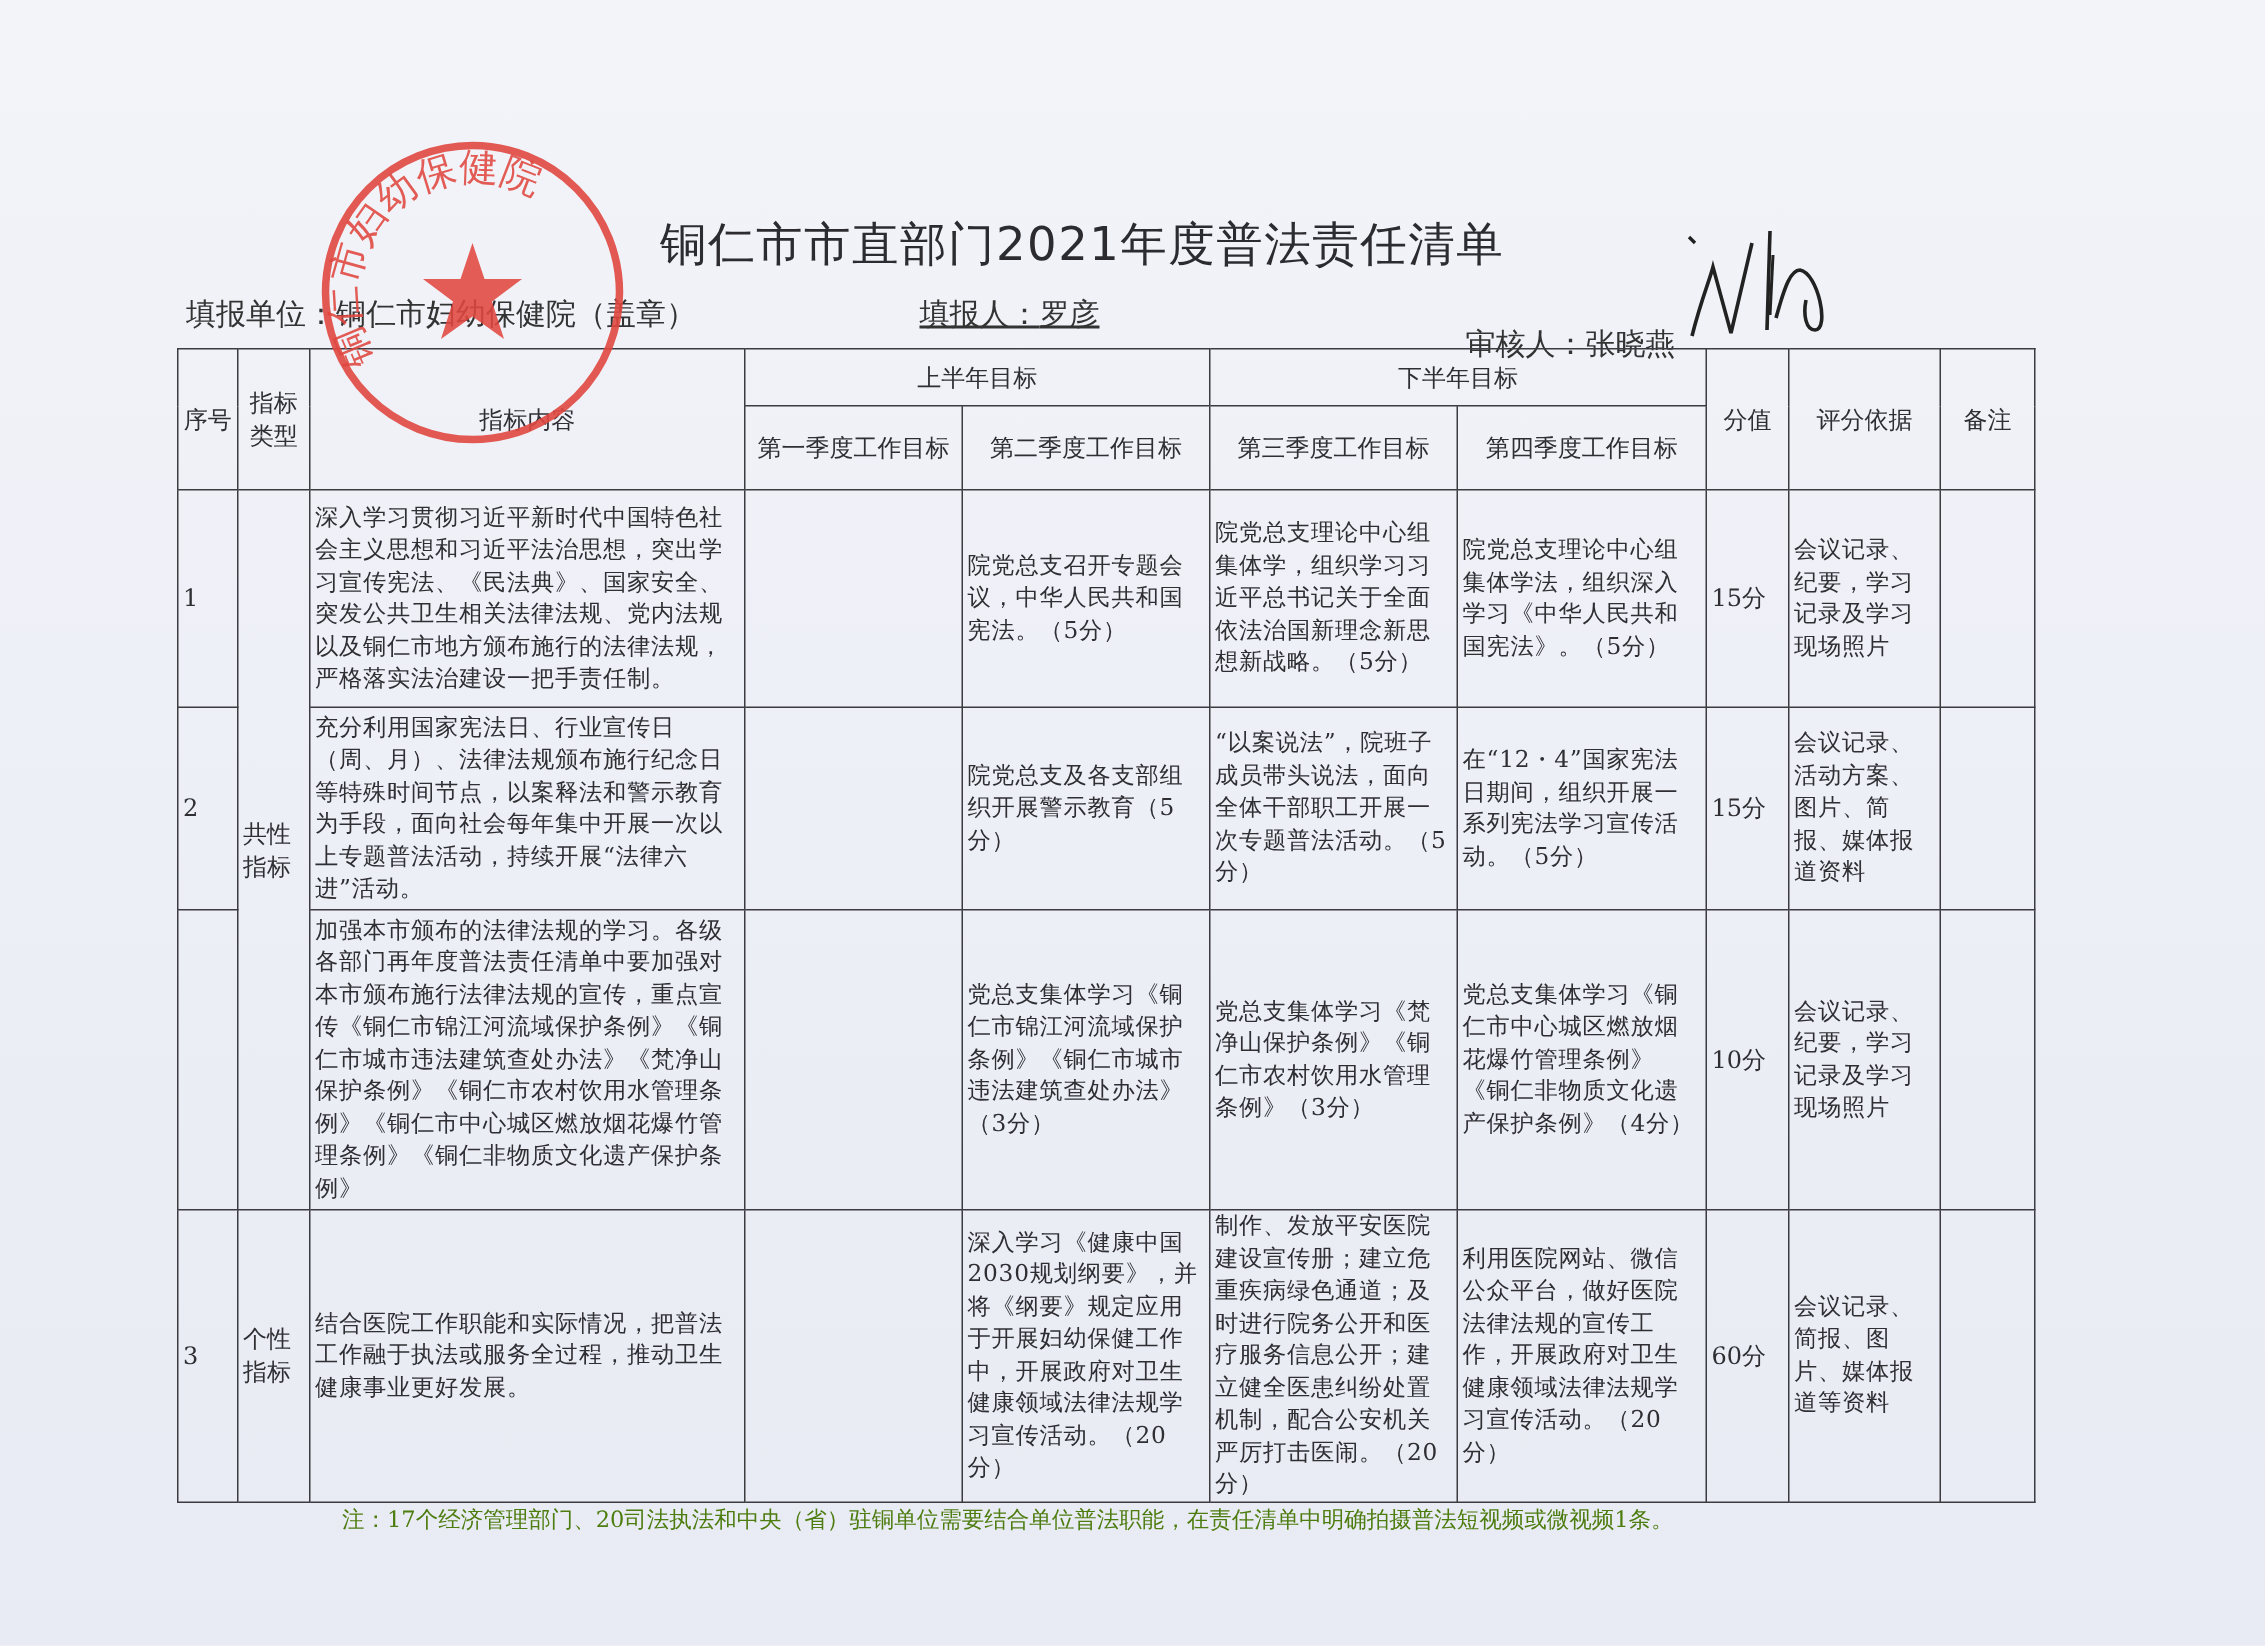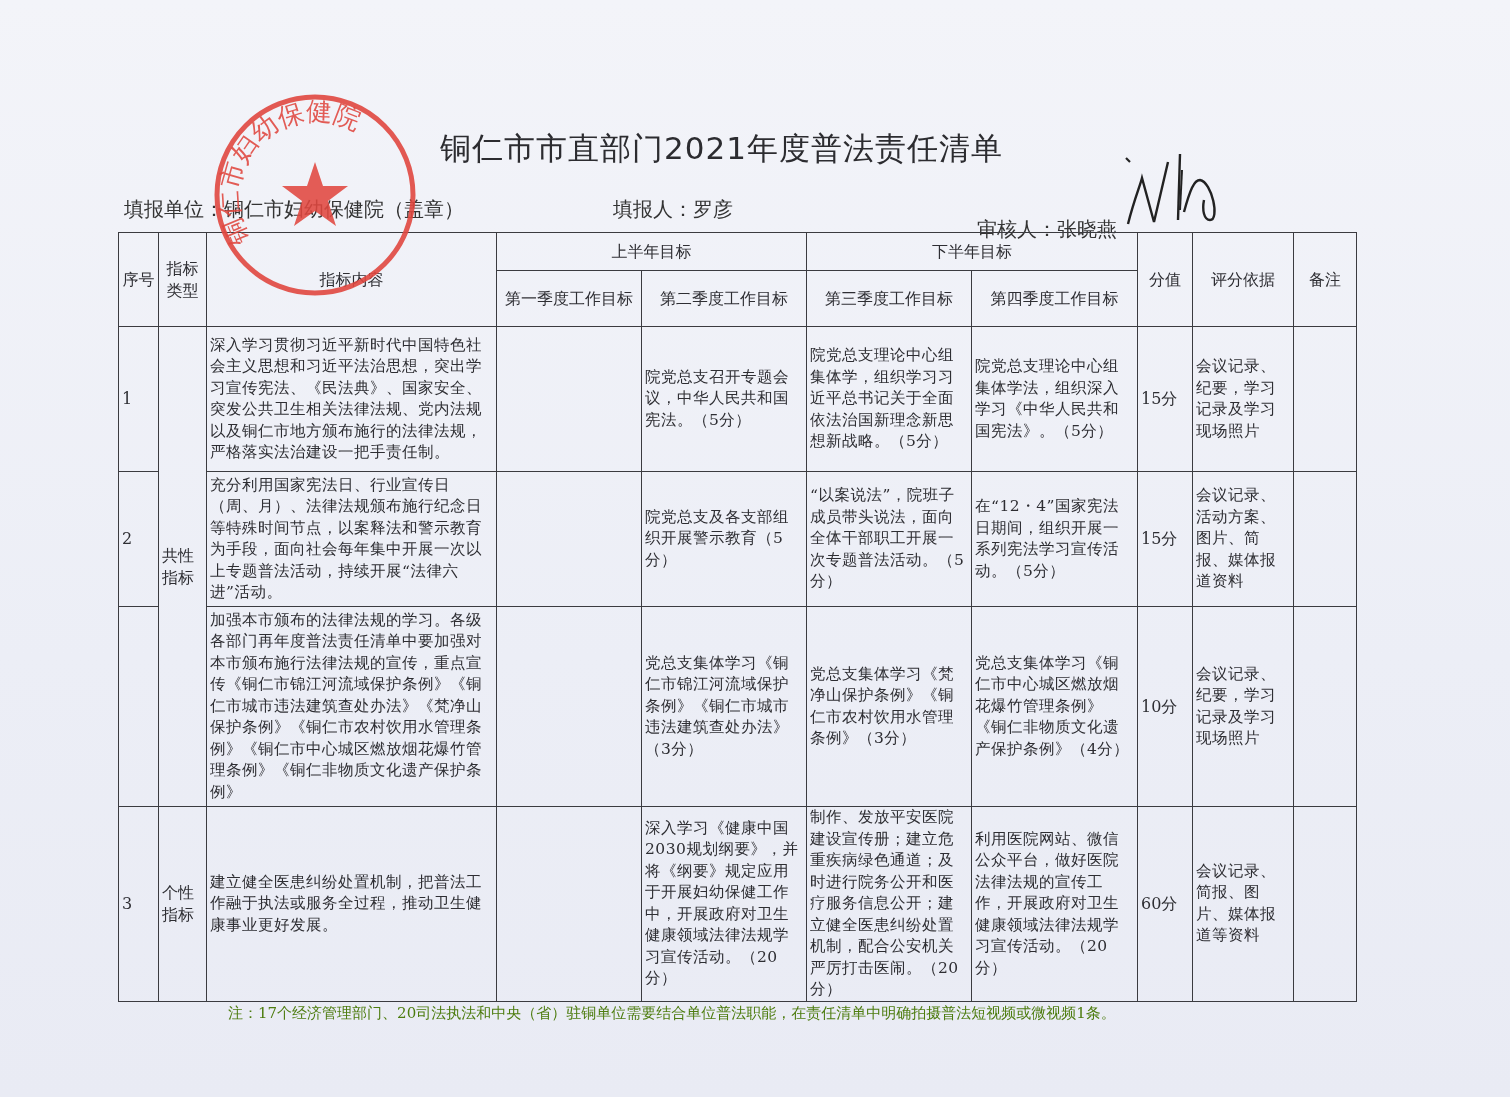--- a/index.html
+++ b/index.html
@@ -8,28 +8,28 @@
       background: #eef0f7;
       font-family: "DejaVu Serif", "Liberation Serif", serif;
       color: #2a2a2e;
       position: relative;
     }
     .paper {
       position: absolute; left: 0; top: 0; width: 1510px; height: 1097px;
       background: linear-gradient(180deg, #f3f4f9 0%, #eceef6 60%, #e9ebf4 100%);
     }
     .title {
-      position: absolute; left: 440px; top: 128px;
+      position: absolute; left: 440px; top: 142px;
       font-size: 31px; letter-spacing: 1px; color: #2c2c30;
       font-family: "DejaVu Sans", "Liberation Sans", sans-serif;
       font-weight: normal;
     }
     .meta { position: absolute; top: 196px; font-size: 20px; color: #333; }
     .meta.unit { left: 124px; }
-    .meta.filler { left: 613px; }
+    .meta.filler { left: 613px; text-decoration: underline; }
     .meta.reviewer { left: 977px; margin-top: 20px; }
     .signature { position: absolute; left: 1120px; top: 150px; }
 
     table.grid {
       position: absolute; left: 118px; top: 232px;
       border-collapse: collapse; table-layout: fixed;
       width: 1238px;
     }
     table.grid td, table.grid th {
       border: 1.6px solid #3b3b40;
@@ -185,21 +185,21 @@
     <td class="left">
           <span class="cell-text">会议记录、纪要，学习记录及学习现场照片</span>
         </td>
     <td class="left"></td>
   </tr>
 
   <tr class="r4">
     <td class="center">3</td>
     <td class="center">个性指标</td>
     <td class="left">
-          <span class="cell-text">建立健全医患纠纷处置机制，把普法工作融于执法或服务全过程，推动卫生健康事业更好发展。</span>
+          <span class="cell-text">结合医院工作职能和实际情况，把普法工作融于执法或服务全过程，推动卫生健康事业更好发展。</span>
         </td>
     <td class="left">
           <span class="cell-text"></span>
         </td>
     <td class="left">
           <span class="cell-text">深入学习《健康中国2030规划纲要》，并将《纲要》规定应用于开展妇幼保健工作中，开展政府对卫生健康领域法律法规学习宣传活动。（20分）</span>
         </td>
     <td class="left">
           <span class="cell-text">制作、发放平安医院建设宣传册；建立危重疾病绿色通道；及时进行院务公开和医疗服务信息公开；建立健全医患纠纷处置机制，配合公安机关严厉打击医闹。（20分）</span>
         </td>

